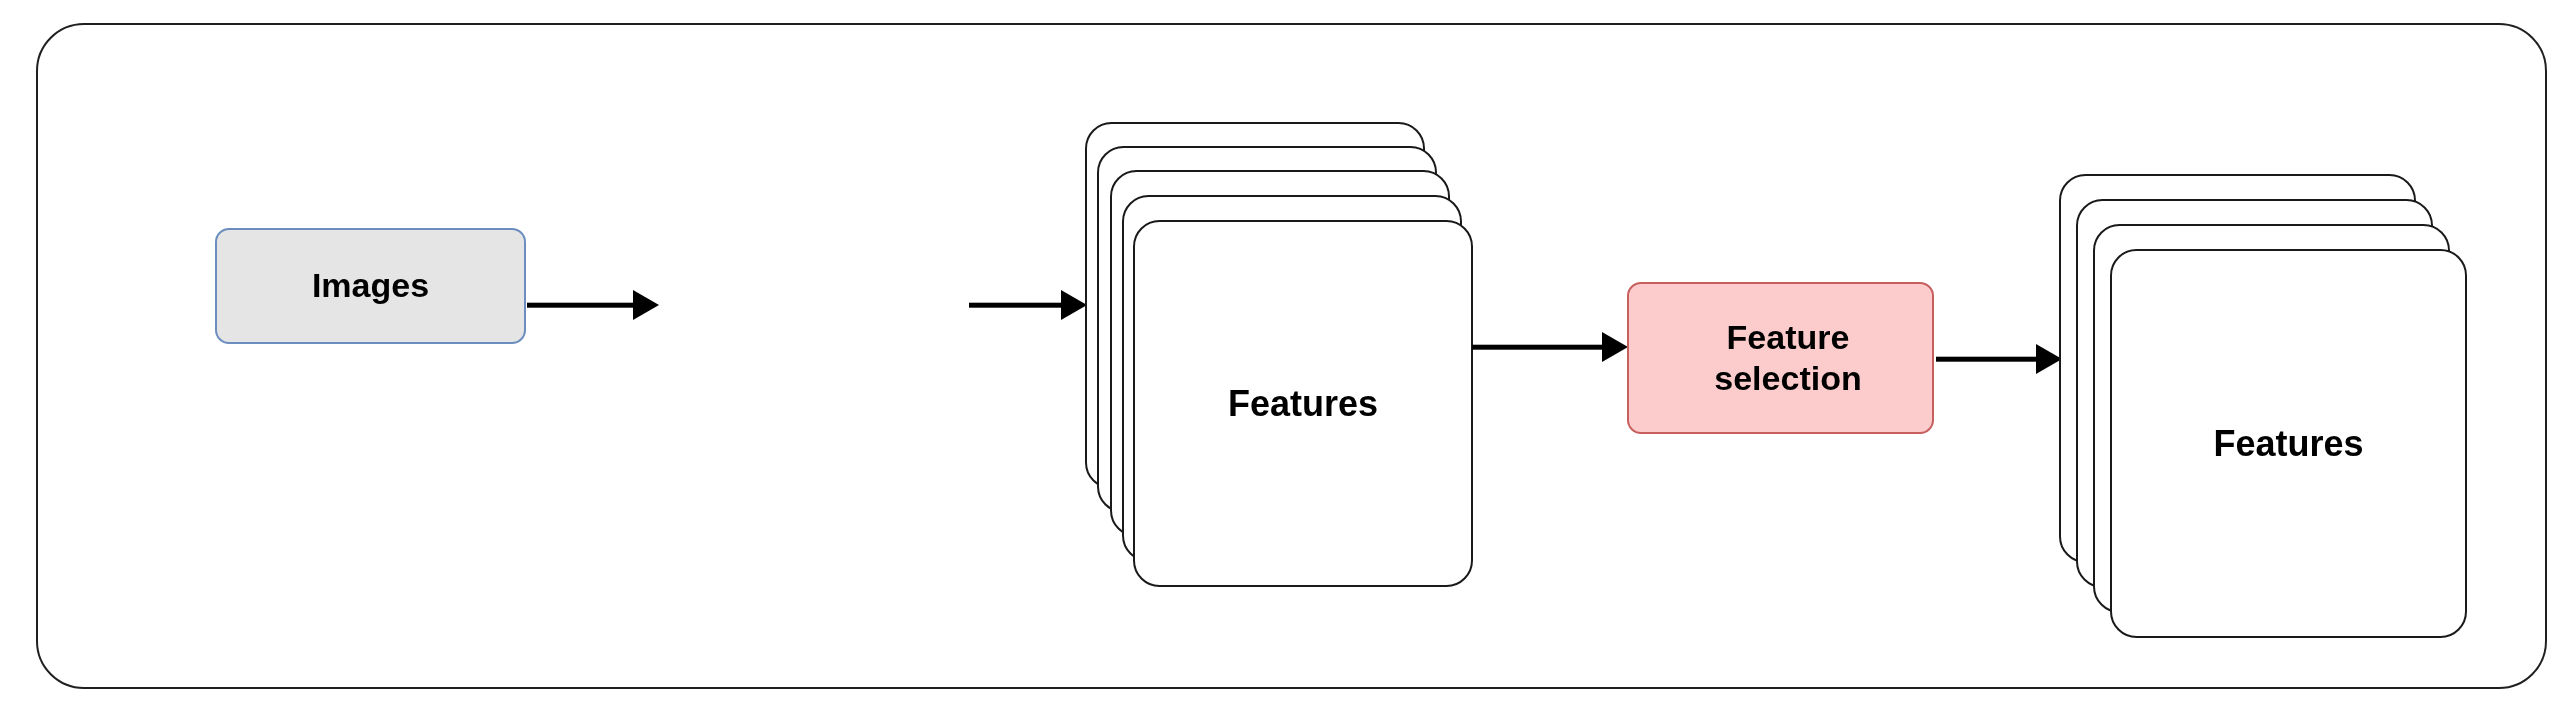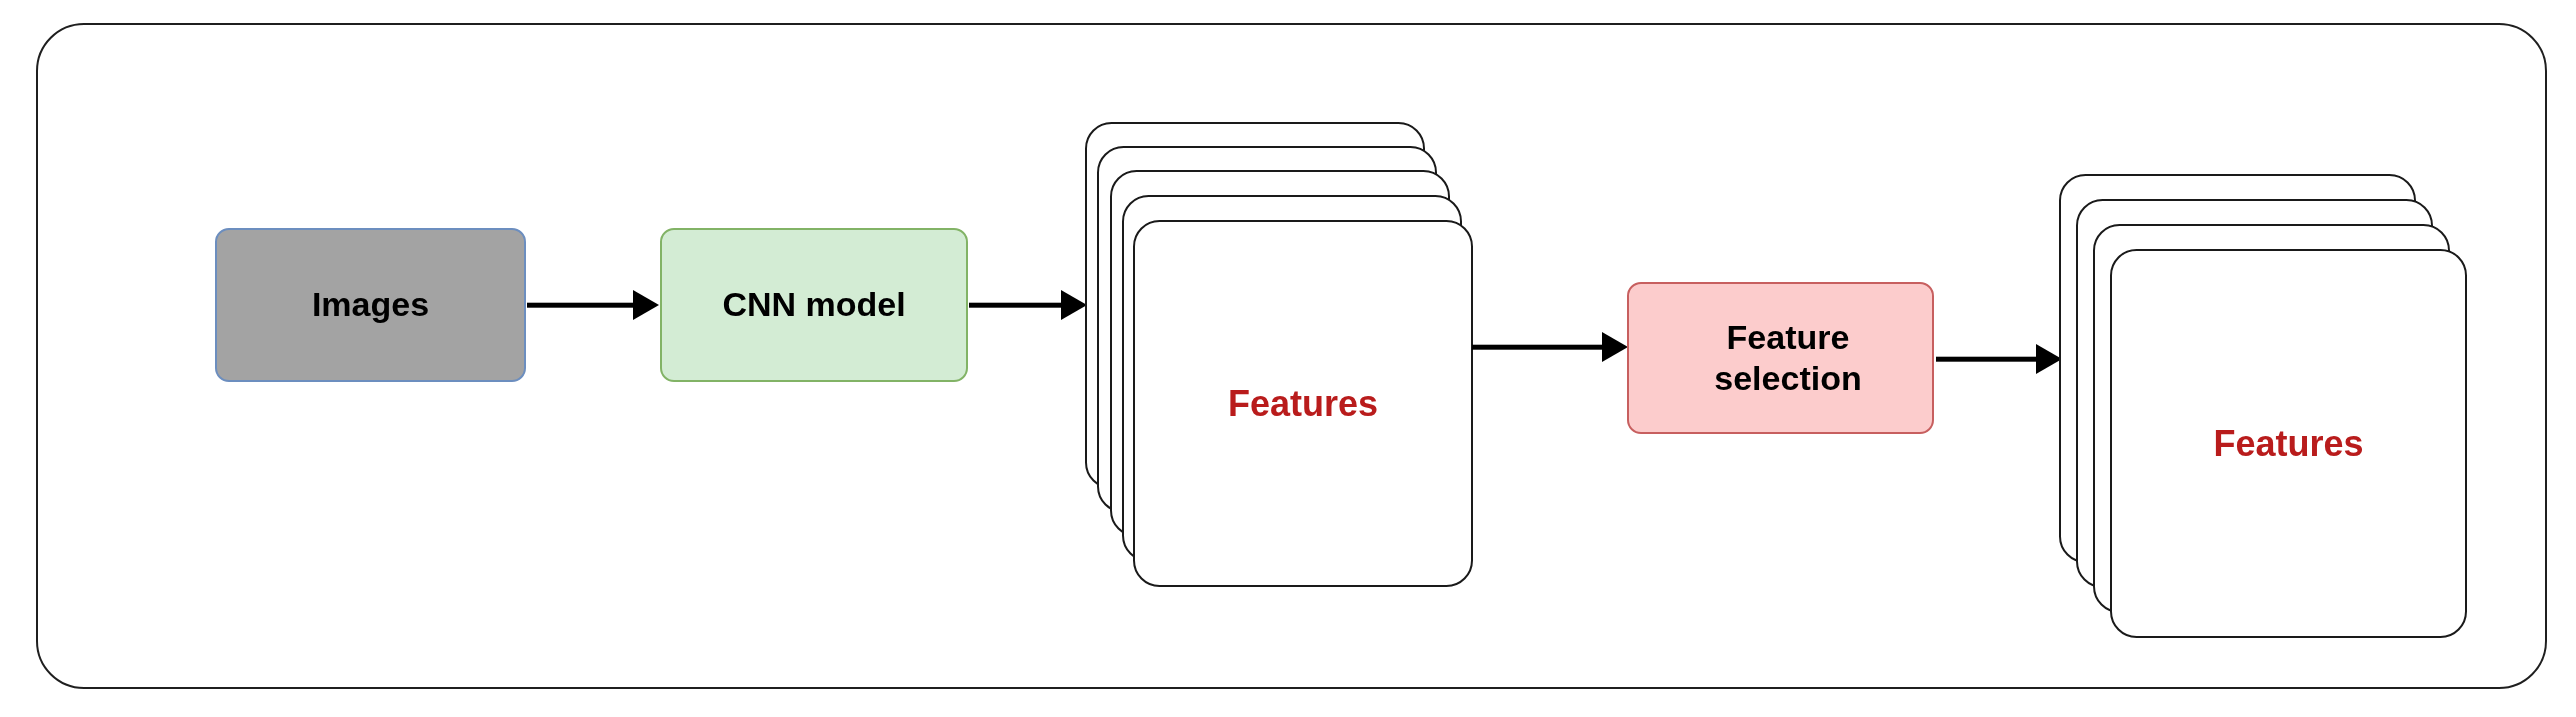--- a/index.html
+++ b/index.html
@@ -48,22 +48,22 @@
     font-weight: bold;
     color: #000000;
     line-height: 1.22;
     white-space: pre-line;
   }
 
   .box-images {
     left: 215px;
     top: 228px;
     width: 311px;
-    height: 154px;
-    background: #a3a3a3;
+    height: 116px;
+    background: #e5e5e5;
     border-color: #6c8ebf;
     font-size: 34px;
   }
 
   .box-cnn {
     left: 660px;
     top: 228px;
     width: 308px;
     height: 154px;
     background: #d3ecd4;
@@ -94,21 +94,21 @@
     border-radius: 26.5px;
   }
   .stack-card-front {
     display: flex;
     align-items: center;
     justify-content: center;
   }
   .stack-label {
     font-size: 36px;
     font-weight: bold;
-    color: #b91c1c;
+    color: #000000;
     user-select: none;
   }
 
   .stack-features-1 { left: 1085px; top: 122px; width: 436px; height: 490px; }
   .stack-features-2 { left: 2059px; top: 174px; width: 408px; height: 464px; }
 
   
   .arrow {
     position: absolute;
     height: 0;
@@ -146,23 +146,20 @@
 
   <div class="proc-box box-images">
     <span>Images</span>
   </div>
 
   <div class="arrow arrow-1">
     <div class="shaft" style="width:106px;"></div>
     <div class="head" style="left:106px;"></div>
   </div>
 
-  <div class="proc-box box-cnn">
-    <span>CNN model</span>
-  </div>
 
   <div class="arrow arrow-2">
     <div class="shaft" style="width:92px;"></div>
     <div class="head" style="left:92px;"></div>
   </div>
 
   <div class="card-stack stack-features-1">
     <div class="stack-card" style="left:0px;   top:0px;   width:340px; height:367px;"></div>
     <div class="stack-card" style="left:12.4px;  top:24px;  width:340px; height:367px;"></div>
     <div class="stack-card" style="left:25px;  top:48px;  width:340px; height:367px;"></div>

